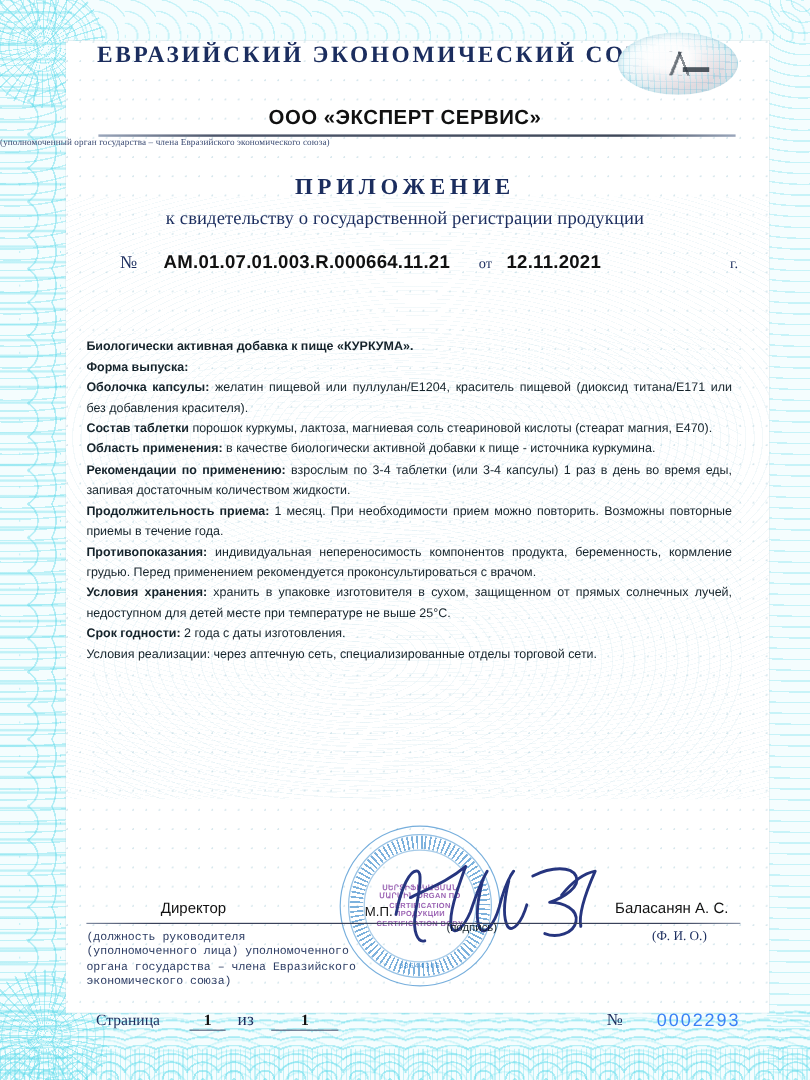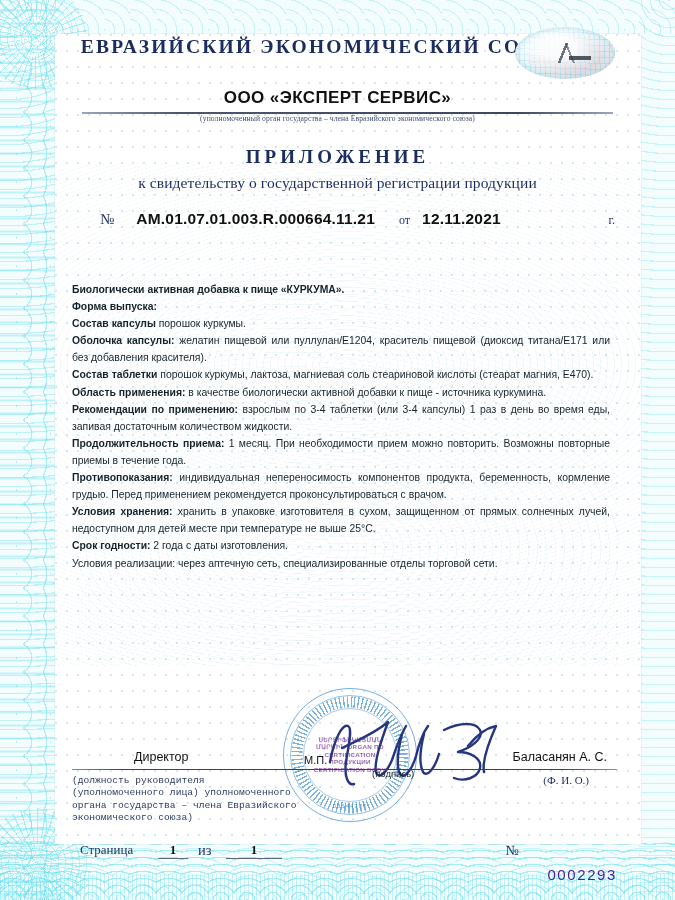--- a/index.html
+++ b/index.html
@@ -141,21 +141,21 @@
   .org-name{
     position:absolute;left:0;right:0;top:88px;text-align:center;
     font-size:17px;font-weight:700;color:#111;
     letter-spacing:.4px;
   }
   .hdr-rule{
     position:absolute;left:82px;right:62px;top:112px;height:1.6px;
     background:linear-gradient(90deg,#9aa6bb,#4d566b 18%,#3f4859 82%,#9aa6bb);
   }
   .org-sub{
-    position:absolute;left:0;right:0;top:114px;text-align:center;
+    position:absolute;left:0;right:0;top:114px;
     font-family:"Liberation Serif", serif;
     font-size:7.6px;color:#3a4a72;letter-spacing:.1px;
   }
 
   .doc-title{
     position:absolute;left:0;right:0;top:146px;text-align:center;
     font-family:"Liberation Serif", serif;
     font-size:19px;font-weight:700;letter-spacing:4px;color:#1b2d5e;
   }
   .doc-sub{
@@ -261,21 +261,21 @@
     pointer-events:none;
   }
 
   
   .footer{position:absolute;left:80px;right:58px;top:842px;height:26px;}
   .f-strn{position:absolute;left:0;top:0;font-family:"Liberation Serif", serif;font-size:13px;color:#1b2d5e;}
   .f-p1{position:absolute;left:78px;top:0;width:30px;text-align:center;font-family:"Liberation Serif", serif;font-size:13px;font-weight:700;color:#111;border-bottom:1.2px solid #5d6780;}
   .f-iz{position:absolute;left:118px;top:0;font-family:"Liberation Serif", serif;font-size:14.5px;color:#1b2d5e;}
   .f-p2{position:absolute;left:146px;top:0;width:56px;text-align:center;font-family:"Liberation Serif", serif;font-size:13px;font-weight:700;color:#111;border-bottom:1.2px solid #5d6780;}
   .f-nsym{position:absolute;right:98px;top:1px;font-family:"Liberation Serif", serif;font-size:14px;color:#1b2d5e;}
-  .f-num{position:absolute;right:0;top:0;font-size:15px;color:#4c1d95;letter-spacing:1.6px;margin-top:24px;}
+  .f-num{position:absolute;right:0;top:0;font-size:15px;color:#3b82f6;letter-spacing:1.6px;}
 </style>
 </head>
 <body>
 
 <div id="cert">
 
   <div class="guil band-top"></div>
   <div class="guil band-left"></div>
   <div class="guil band-left-wiggle"></div>
   <div class="guil band-right"></div>
@@ -310,21 +310,20 @@
       <span class="nsym">№</span>
       <span class="num">AM.01.07.01.003.R.000664.11.21</span>
       <span class="ot">от</span>
       <span class="date">12.11.2021</span>
       <span class="gsym">г.</span>
     </div>
 
     <div class="body-block" id="body-block">
         <div class="bline nj"><b>Биологически активная добавка к пище «КУРКУМА».</b></div>
         <div class="bline nj"><b>Форма выпуска:</b></div>
-        <div class="bline nj"><b>Состав капсулы</b><span> порошок куркумы.</span></div>
         <div class="bline"><b>Оболочка капсулы:</b><span> желатин пищевой или пуллулан/E1204, краситель пищевой (диоксид титана/E171 или без добавления красителя).</span></div>
         <div class="bline nj"><b>Состав таблетки</b><span> порошок куркумы, лактоза, магниевая соль стеариновой кислоты (стеарат магния, E470).</span></div>
         <div class="bline nj"><b>Область применения:</b><span> в качестве биологически активной добавки к пище - источника куркумина.</span></div>
         <div class="bline"><b>Рекомендации по применению:</b><span> взрослым по 3-4 таблетки (или 3-4 капсулы) 1 раз в день во время еды, запивая достаточным количеством жидкости.</span></div>
         <div class="bline"><b>Продолжительность приема:</b><span> 1 месяц. При необходимости прием можно повторить. Возможны повторные приемы в течение года.</span></div>
         <div class="bline"><b>Противопоказания:</b><span> индивидуальная непереносимость компонентов продукта, беременность, кормление грудью. Перед применением рекомендуется проконсультироваться с врачом.</span></div>
         <div class="bline"><b>Условия хранения:</b><span> хранить в упаковке изготовителя в сухом, защищенном от прямых солнечных лучей, недоступном для детей месте при температуре не выше 25°C.</span></div>
         <div class="bline nj"><b>Срок годности:</b><span> 2 года с даты изготовления.</span></div>
         <div class="bline nj"><span>Условия реализации: через аптечную сеть, специализированные отделы торговой сети.</span></div>
       </div>

